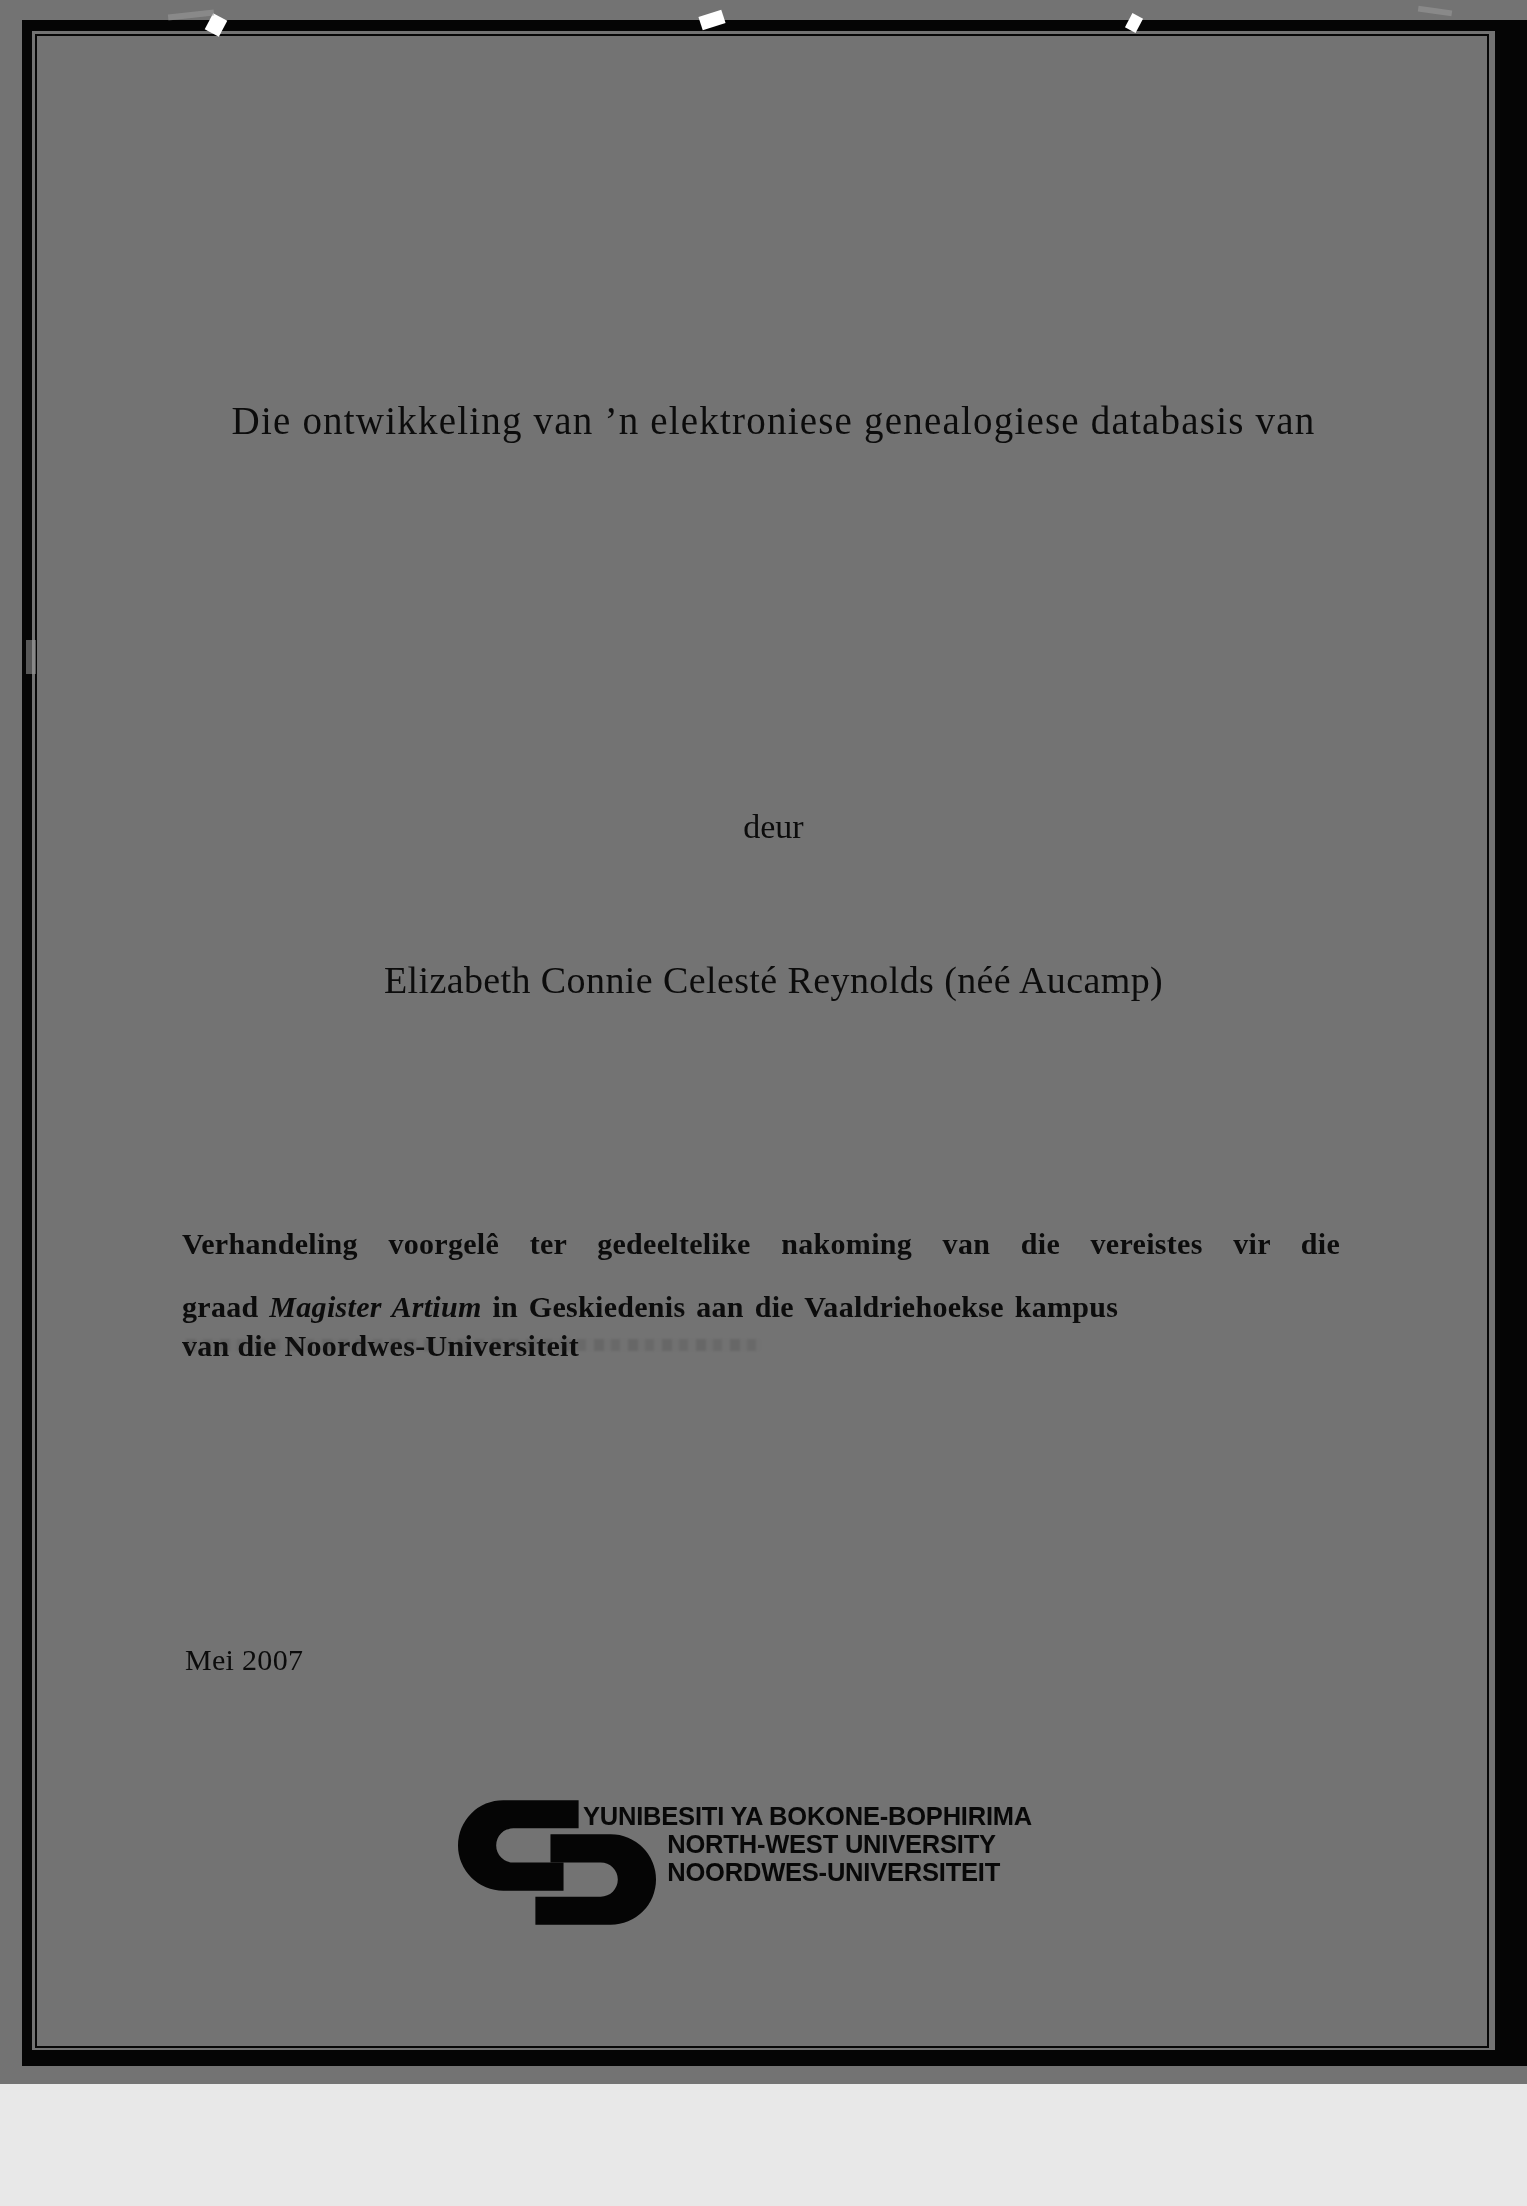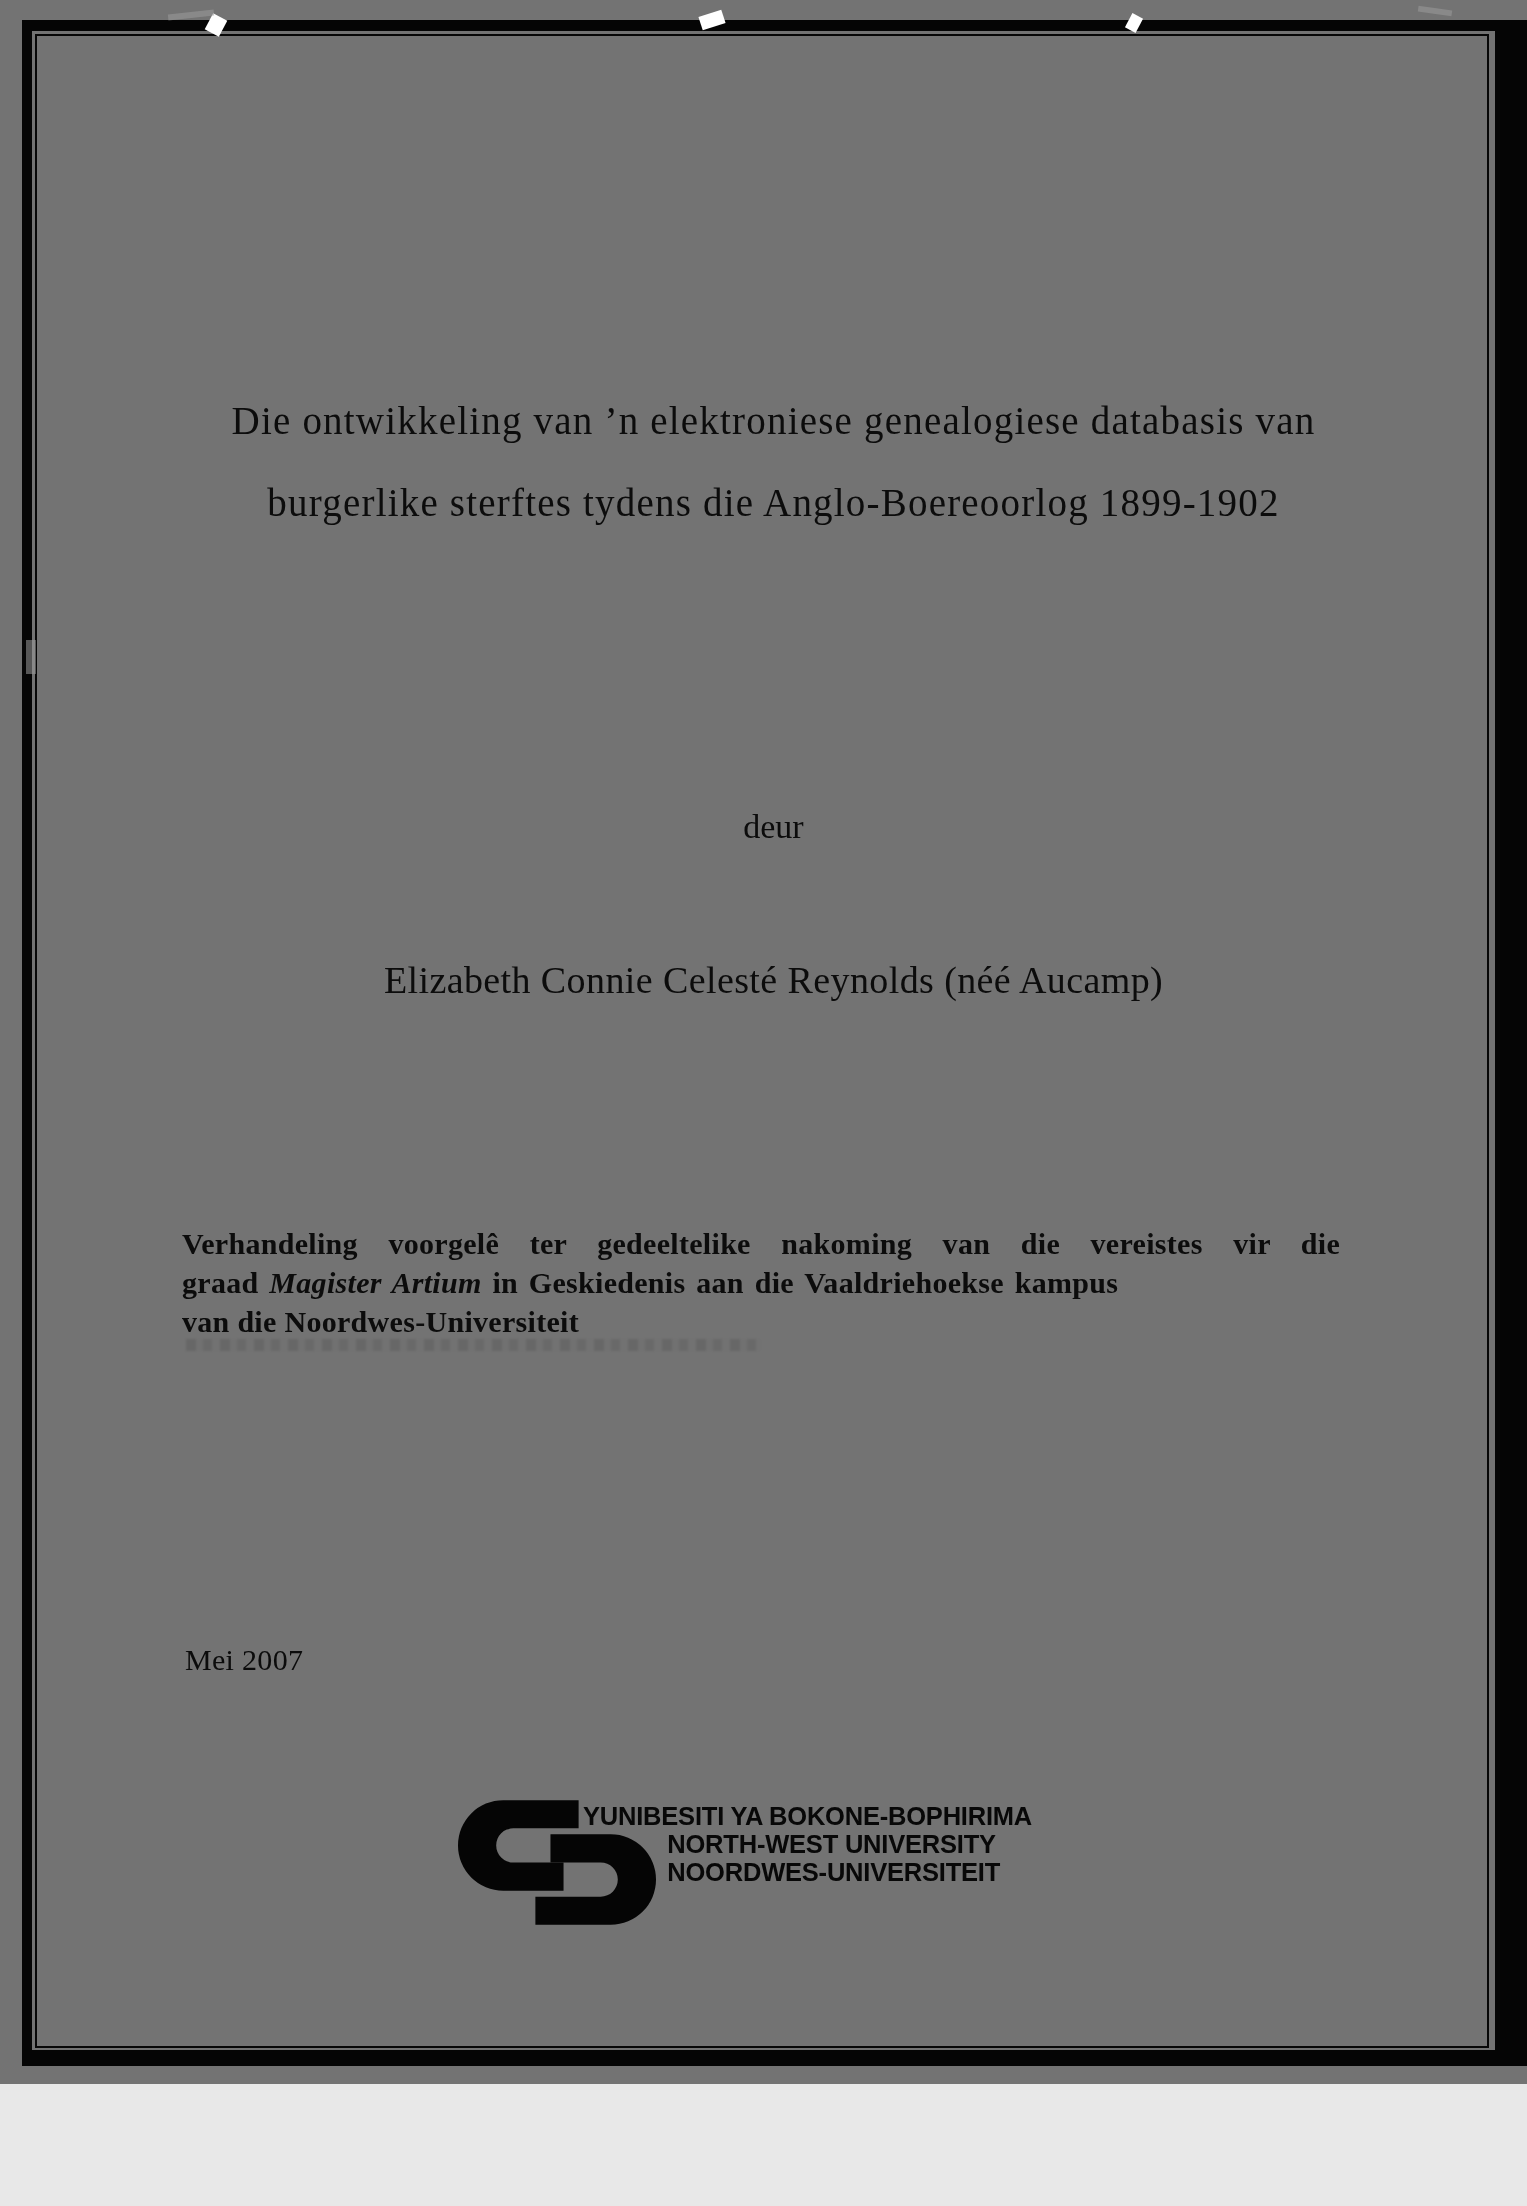--- a/index.html
+++ b/index.html
@@ -37,21 +37,21 @@
   
   .centered{position:absolute;left:20px;right:0;text-align:center;}
   .title-block{top:380px;font-size:39px;line-height:82px;letter-spacing:1.2px;}
   .byline{top:807px;font-size:34px;line-height:40px;}
   .author{top:957px;font-size:38px;line-height:46px;letter-spacing:.4px;}
   .statement{
     position:absolute;left:182px;width:1158px;top:1224px;
     font-size:30px;line-height:39px;letter-spacing:.3px;font-weight:bold;
   }
   .statement .just{text-align:justify;text-align-last:justify;}
-  .statement .ln2{word-spacing:3px;}
+  .statement .ln2{word-spacing:3px;margin-top:24px;}
   .statement .ital{font-style:italic;}
   .ghost-line{
     position:absolute;left:186px;top:1339px;width:575px;height:12px;
     background:repeating-linear-gradient(90deg,
       rgba(40,40,40,.55) 0 10px, rgba(40,40,40,.08) 10px 17px,
       rgba(40,40,40,.45) 17px 26px, rgba(40,40,40,.05) 26px 34px);
     filter:blur(1.3px);opacity:.28;
   }
   .supervisor-block{
     position:absolute;left:185px;top:1640px;
@@ -79,21 +79,20 @@
   <div class="nick n1"></div>
   <div class="nick n2"></div>
   <div class="nick n3"></div>
   <div class="nick n4"></div>
   <div class="smudge s1"></div>
   <div class="smudge s2"></div>
   <div class="smudge s3"></div>
 
   <div class="centered title-block">
     <div>Die ontwikkeling van ’n elektroniese genealogiese databasis van</div>
-    <div>burgerlike sterftes tydens die Anglo-Boereoorlog 1899-1902</div>
   </div>
 
   <div class="centered byline">deur</div>
 
   <div class="centered author">Elizabeth Connie Celesté Reynolds (néé Aucamp)</div>
 
   <div class="statement">
     <div class="just">Verhandeling voorgelê ter gedeeltelike nakoming van die vereistes vir die</div>
     <div class="ln2"><span>graad </span><span class="ital">Magister Artium</span><span> in Geskiedenis aan die Vaaldriehoekse kampus</span></div>
     <div>van die Noordwes-Universiteit</div>

